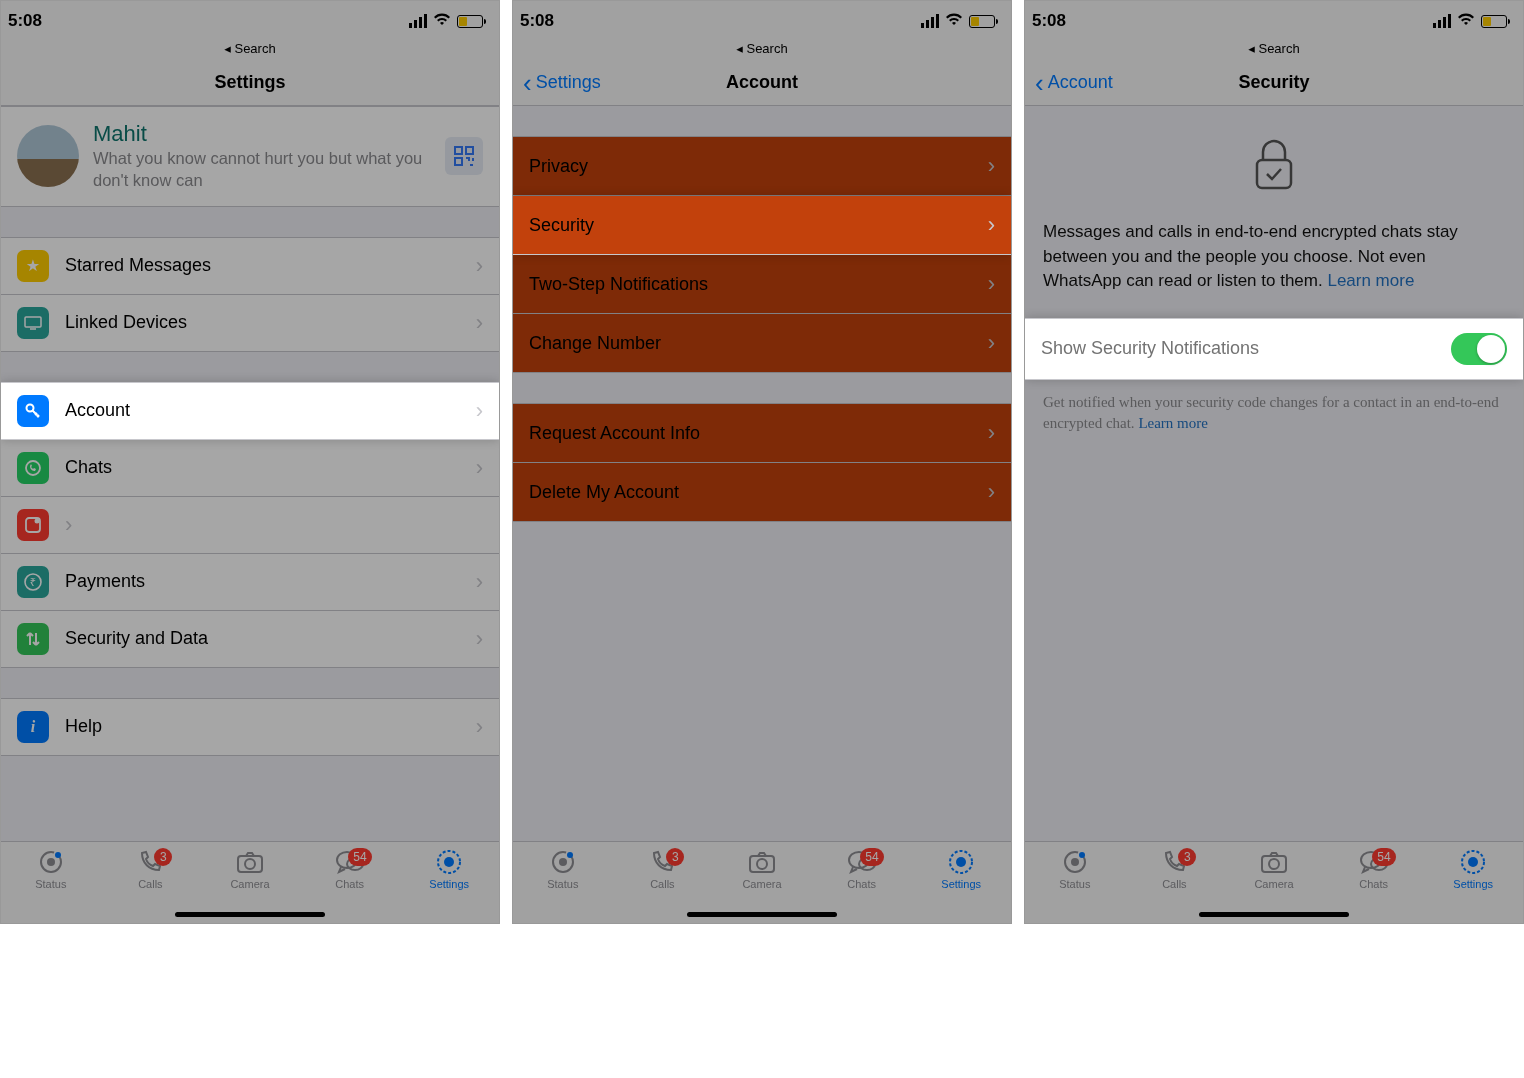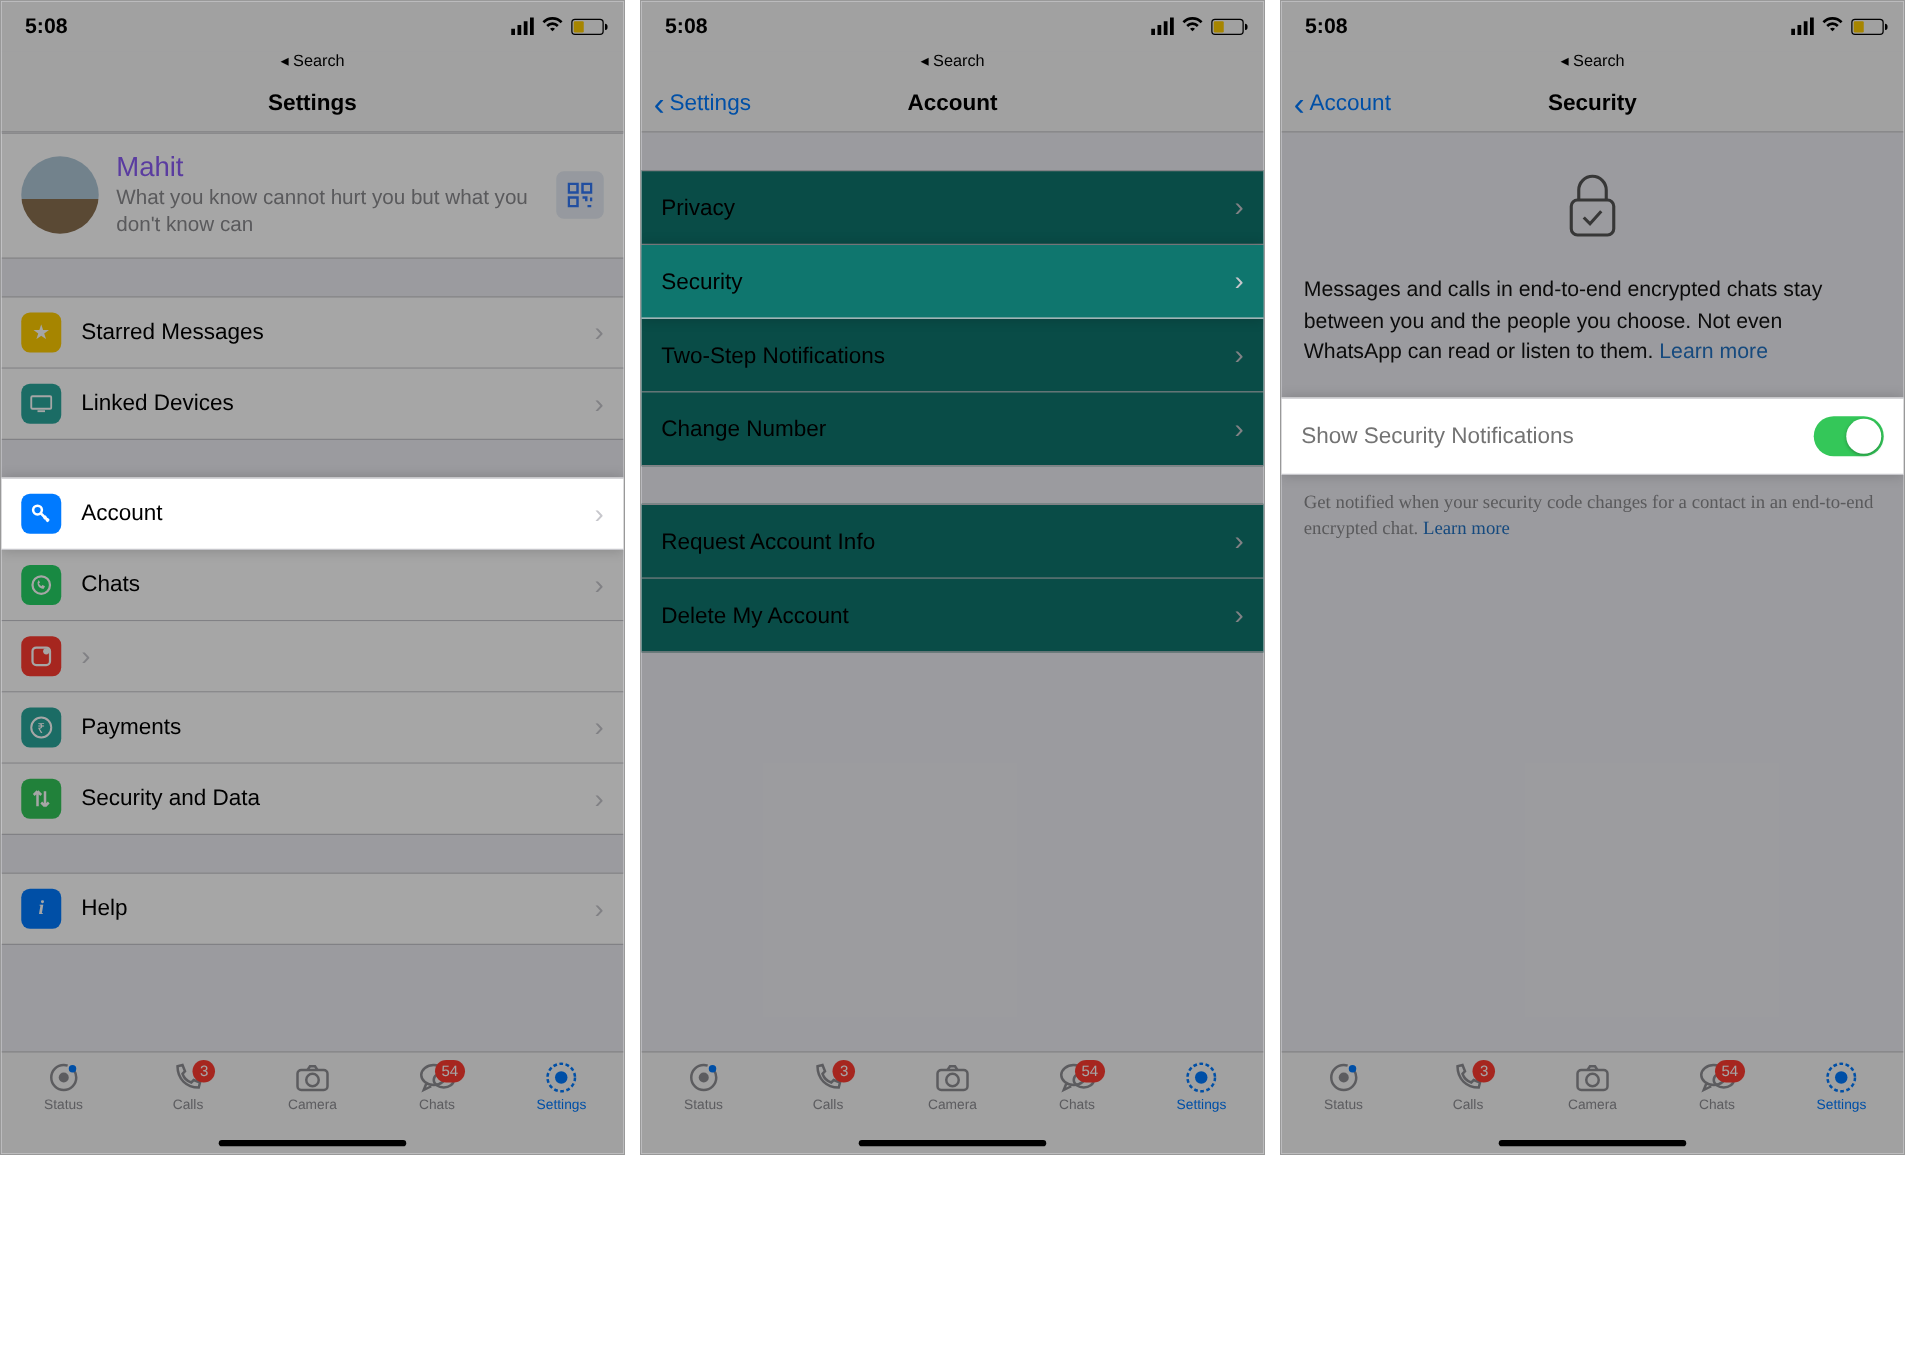--- a/index.html
+++ b/index.html
@@ -28,21 +28,21 @@
     inset: 0;
     background: rgba(0,0,0,0.35);
     pointer-events: none;
     z-index: 5;
   }
   .statusbar {
     height: 40px;
     display: flex;
     align-items: center;
     justify-content: space-between;
-    padding: 0 16px 0 19px;
+    padding: 0 16px 0 7px;
     font-size: 17px;
     font-weight: 600;
     color: #000;
     background: #f7f7f7;
   }
   .status-icons { display:flex; align-items:center; gap:6px; }
   .sig { display:flex; align-items:flex-end; gap:2px; }
   .sig span { width:3px; background:#000; display:block; }
   .sig .b1{height:5px}.sig .b2{height:8px}.sig .b3{height:11px}.sig .b4{height:14px}
   .batt { width:26px; height:13px; border:1.5px solid #000; border-radius:3px; position:relative; }
@@ -82,21 +82,21 @@
     gap: 14px;
     border-top:0.5px solid #c7c7cc;
     border-bottom:0.5px solid #c7c7cc;
   }
   .avatar {
     width:62px; height:62px; border-radius:50%;
     background: linear-gradient(#b0c8d8 55%, #8a7050 55%);
     flex-shrink:0;
   }
   .profile-text { flex:1; }
-  .profile-name { font-size:22px; color:#8b5cf6; }
+  .profile-name { font-size:22px; color:#0f766e; }
   .profile-status { font-size:16.5px; color:#8a8a8e; line-height:1.35; }
   .qr {
     width:38px; height:38px; display:flex; align-items:center; justify-content:center;
     color:#3478f6; background:#e6ecf4; border-radius:6px; flex-shrink:0;
   }
   .group { margin-top: 30px; }
   .group:first-child { margin-top:0; }
   .row {
     background:#fff;
     display:flex;
@@ -111,21 +111,21 @@
     width:32px; height:32px; border-radius:7px; margin-right:16px;
     display:flex; align-items:center; justify-content:center; color:#fff;
     flex-shrink:0;
   }
   .row .label { font-size:18px; color:#000; flex:1; }
   .row .chev-r { color:#c7c7cc; font-size:22px; }
   .row.highlight { z-index: 10; position:relative; box-shadow: 0 0 10px rgba(0,0,0,0.2); }
   .ic-yellow{background:#ffcc00}.ic-teal{background:#2aa79c}.ic-blue{background:#007aff}
   .ic-green{background:#25d366}.ic-red{background:#ff3b30}.ic-green2{background:#34c759}
   .row-simple {
-    background:#0f766e; display:flex; align-items:center; padding:16px 16px;
+    background:#c2410c; display:flex; align-items:center; padding:16px 16px;
     border-bottom:0.5px solid #c7c7cc; position:relative;
   }
   .row-simple:first-child{border-top:0.5px solid #c7c7cc;}
   .row-simple .label{font-size:18px; color:#000; flex:1;}
   .row-simple .chev-r{color:#c7c7cc; font-size:22px;}
   .row-simple.highlight{z-index:10; box-shadow:0 0 10px rgba(0,0,0,0.2);}
   .sec-header { text-align:center; padding: 30px 20px 20px; }
   .lock-icon { width:46px; height:56px; margin:0 auto; }
   .sec-desc { padding: 8px 18px 24px; font-size:17px; color:#111; line-height:1.45; }
   .sec-desc a { color:#2372c2; text-decoration:none; }

